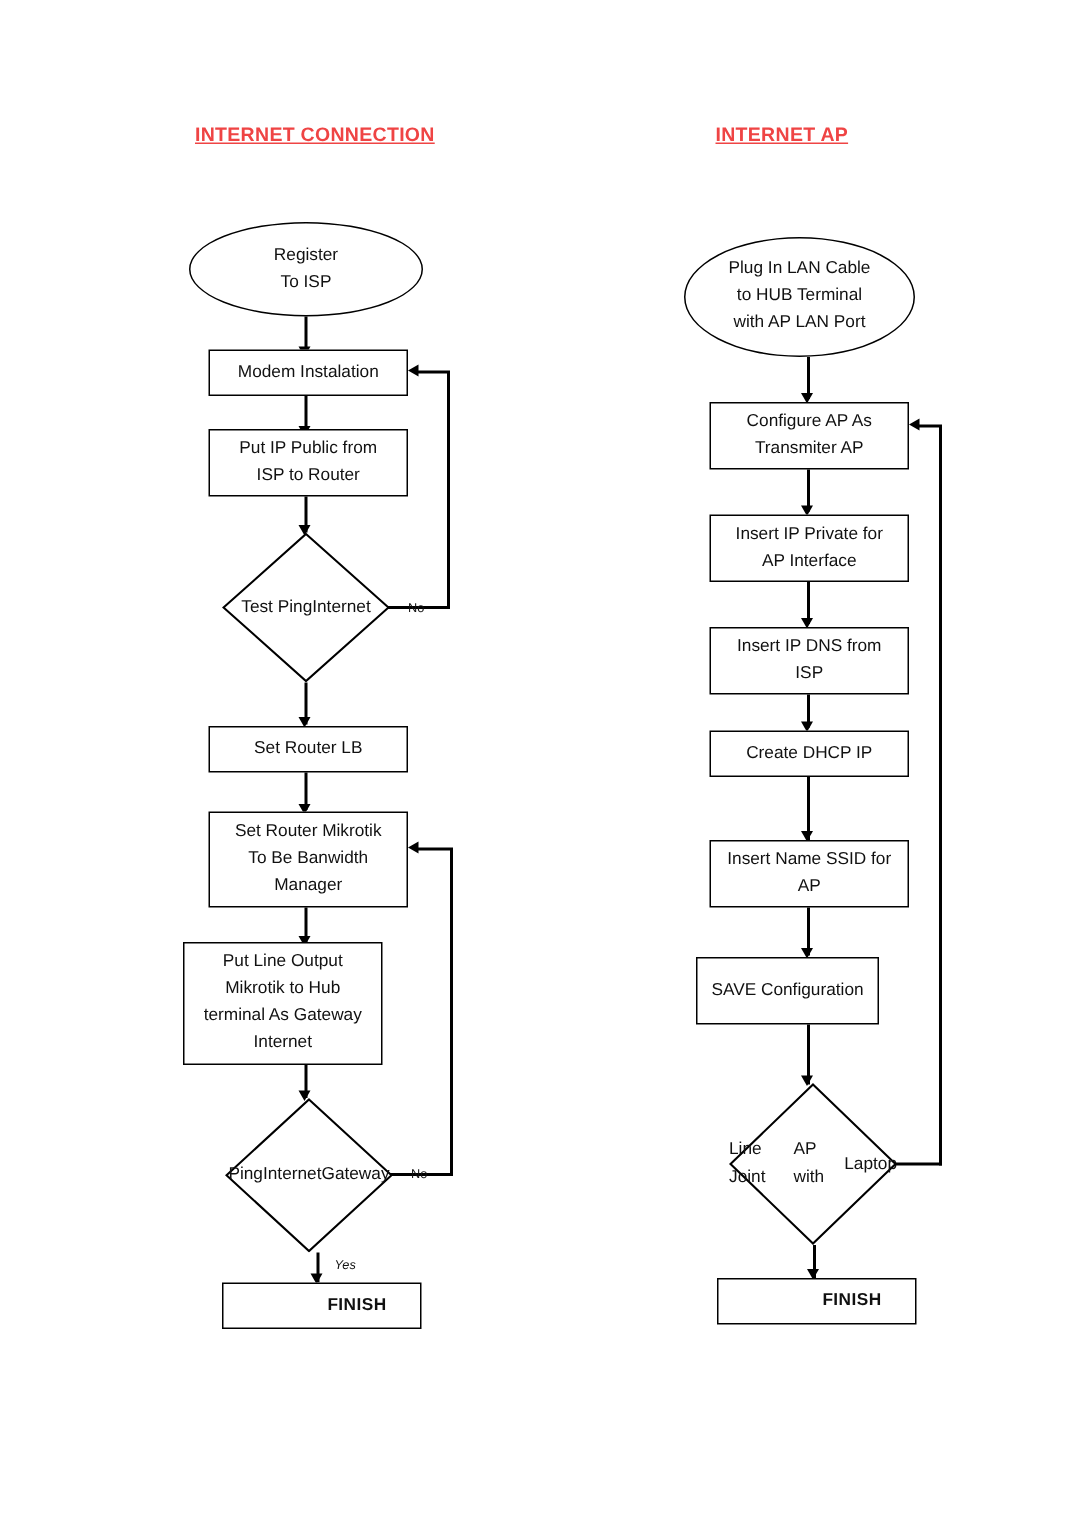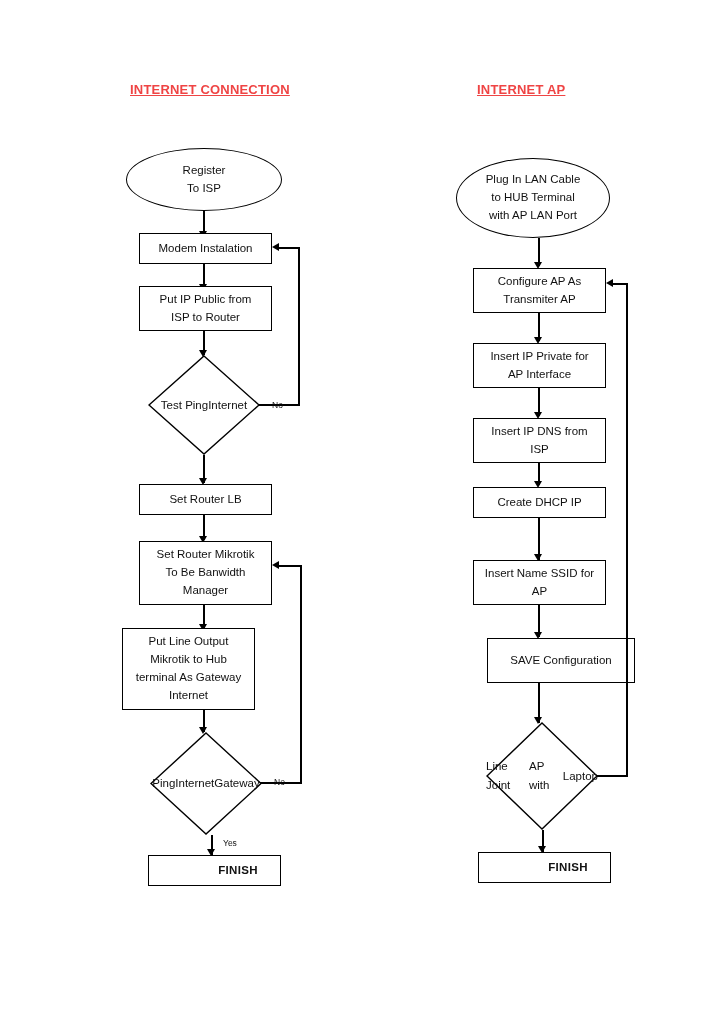--- a/index.html
+++ b/index.html
@@ -183,21 +183,21 @@
   </div>
 
   <div class="connector hline" style="left:260px; top:782px; width:42px;"></div>
   <div class="connector vline" style="left:300px; top:566px; height:218px;"></div>
   <div class="connector hline" style="left:278px; top:565px; width:24px;"></div>
   <div class="arrowhead arrow-left" style="left:272px; top:561px;"></div>
   <div class="edge-label" style="left:274px; top:777px;">No</div>
 
   <div class="connector vline" style="left:211px; top:835px; height:20px;"></div>
   <div class="arrowhead arrow-down" style="left:207px; top:849px;"></div>
-  <div class="edge-label" style="left:223px; top:838px;">Yes</div>
+  <div class="edge-label" style="left:223px; top:838px;font-style:italic;">Yes</div>
 
   <div class="node box terminator" style="left:148px; top:855px; width:133px; height:31px;">
     <span class="ln">FINISH</span>
   </div>
 
   <div class="col-title" style="left:477px; top:82px;">INTERNET AP</div>
 
   <div class="node oval" style="left:456px; top:158px; width:154px; height:80px;">
     <span class="ln">Plug In LAN Cable</span>
     <span class="ln">to HUB Terminal</span>
@@ -239,21 +239,21 @@
   <div class="arrowhead arrow-down" style="left:534px; top:554px;"></div>
 
   <div class="node box" style="left:473px; top:560px; width:133px; height:45px;">
     <span class="ln">Insert Name SSID for</span>
     <span class="ln">AP</span>
   </div>
 
   <div class="connector vline" style="left:538px; top:605px; height:32px;"></div>
   <div class="arrowhead arrow-down" style="left:534px; top:632px;"></div>
 
-  <div class="node box" style="left:487px; top:638px; width:148px; height:45px;">
+  <div class="node box" style="left:464px; top:638px; width:122px; height:45px;">
     <span class="ln">SAVE Configuration</span>
   </div>
 
   <div class="connector vline" style="left:538px; top:683px; height:40px;"></div>
   <div class="arrowhead arrow-down" style="left:534px; top:717px;"></div>
 
   <div class="diamond-wrap" style="left:486px; top:722px; width:112px; height:108px;">
     <svg class="diamond-shape" viewBox="0 0 112 108" preserveAspectRatio="none">
       <polygon points="56,1 111,54 56,107 1,54" fill="#ffffff" stroke="#000000" stroke-width="1.4"></polygon>
     </svg>

